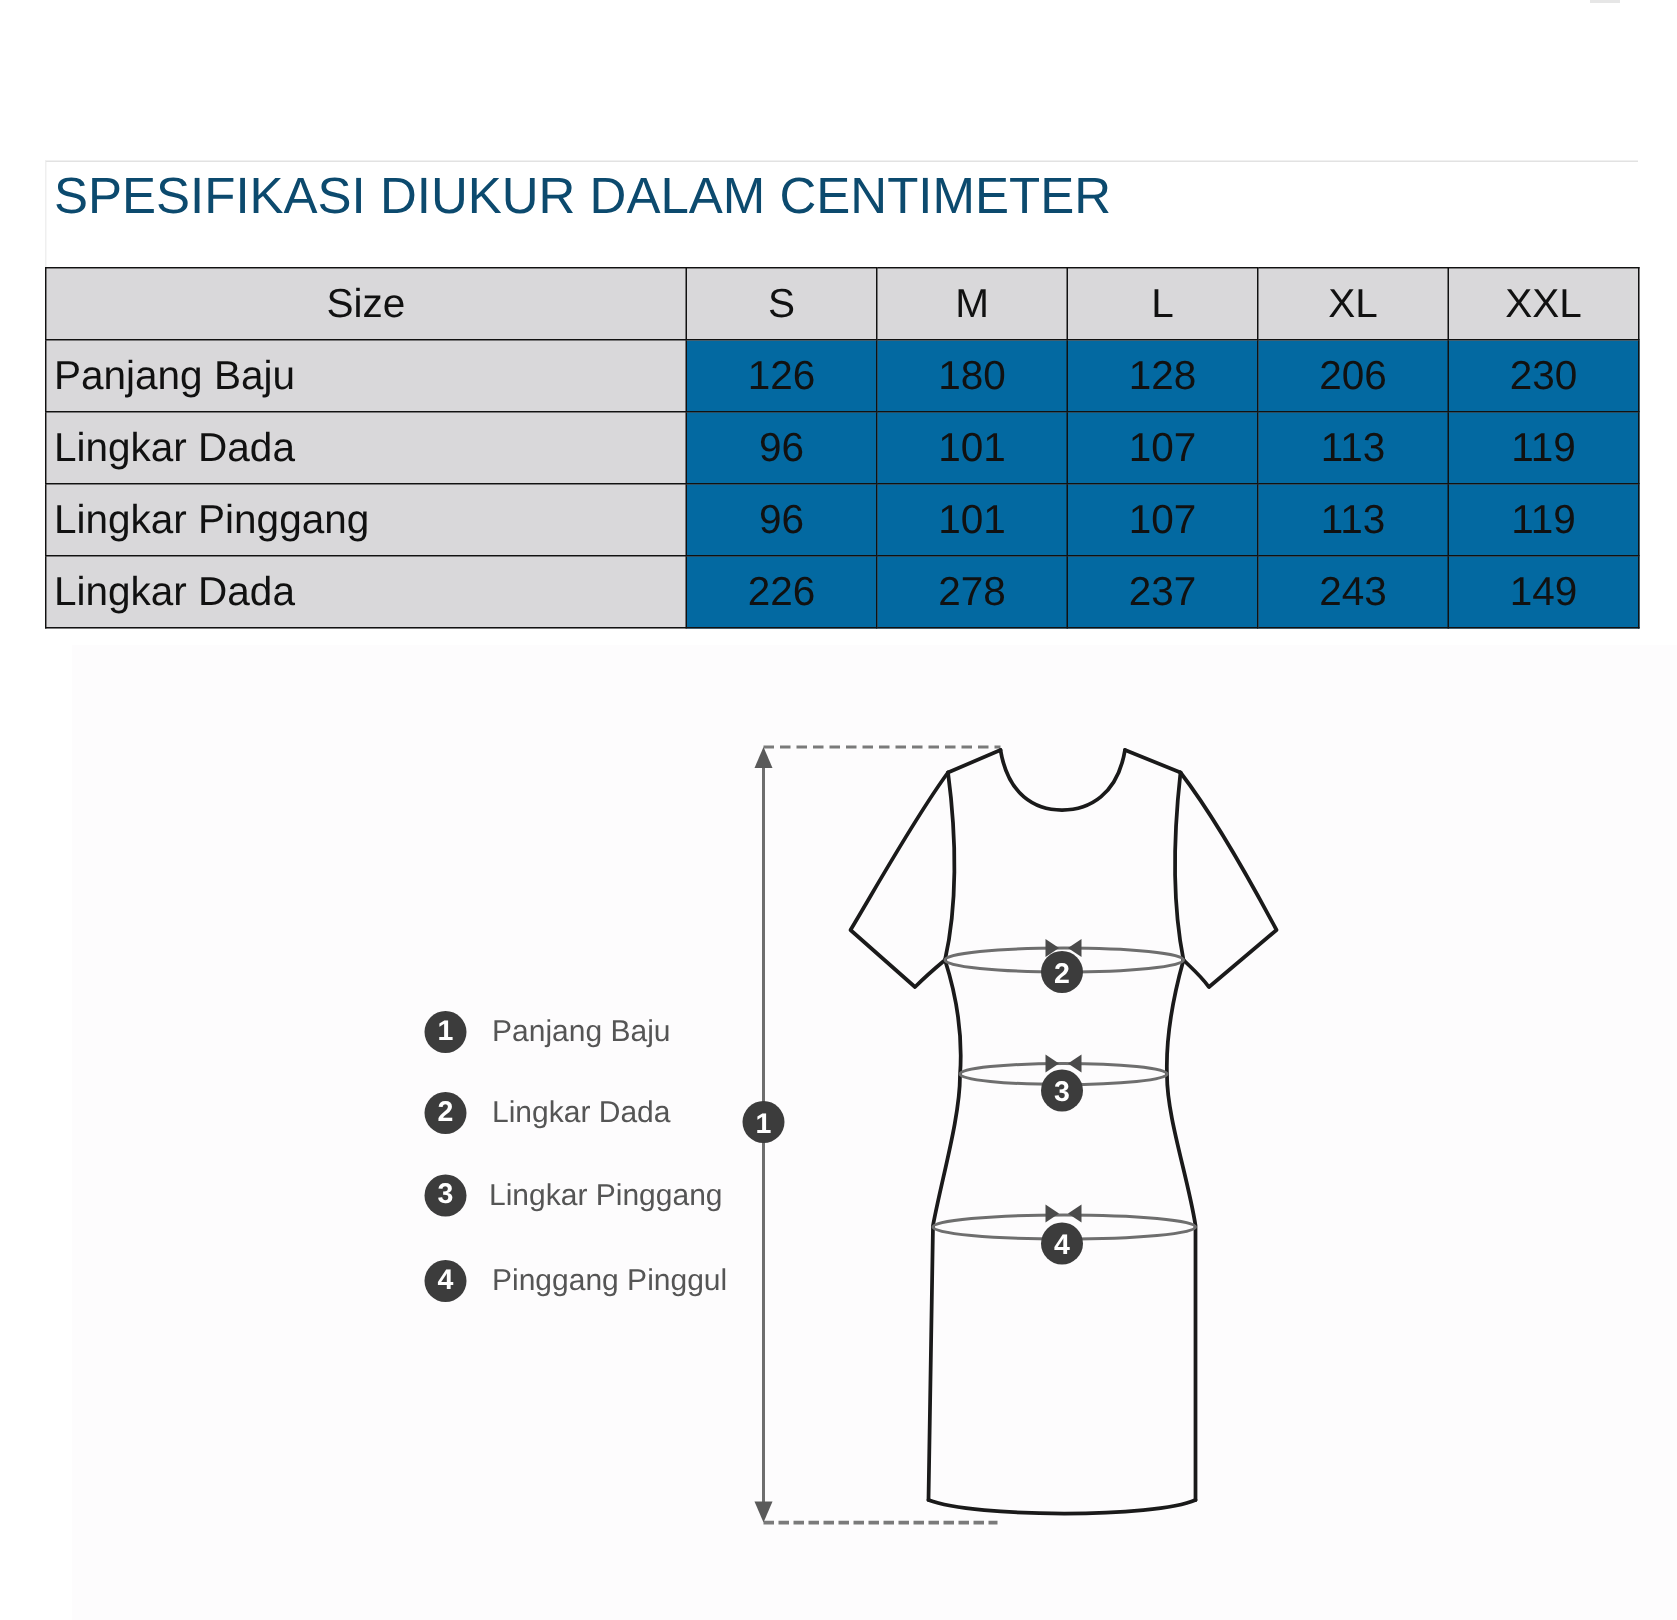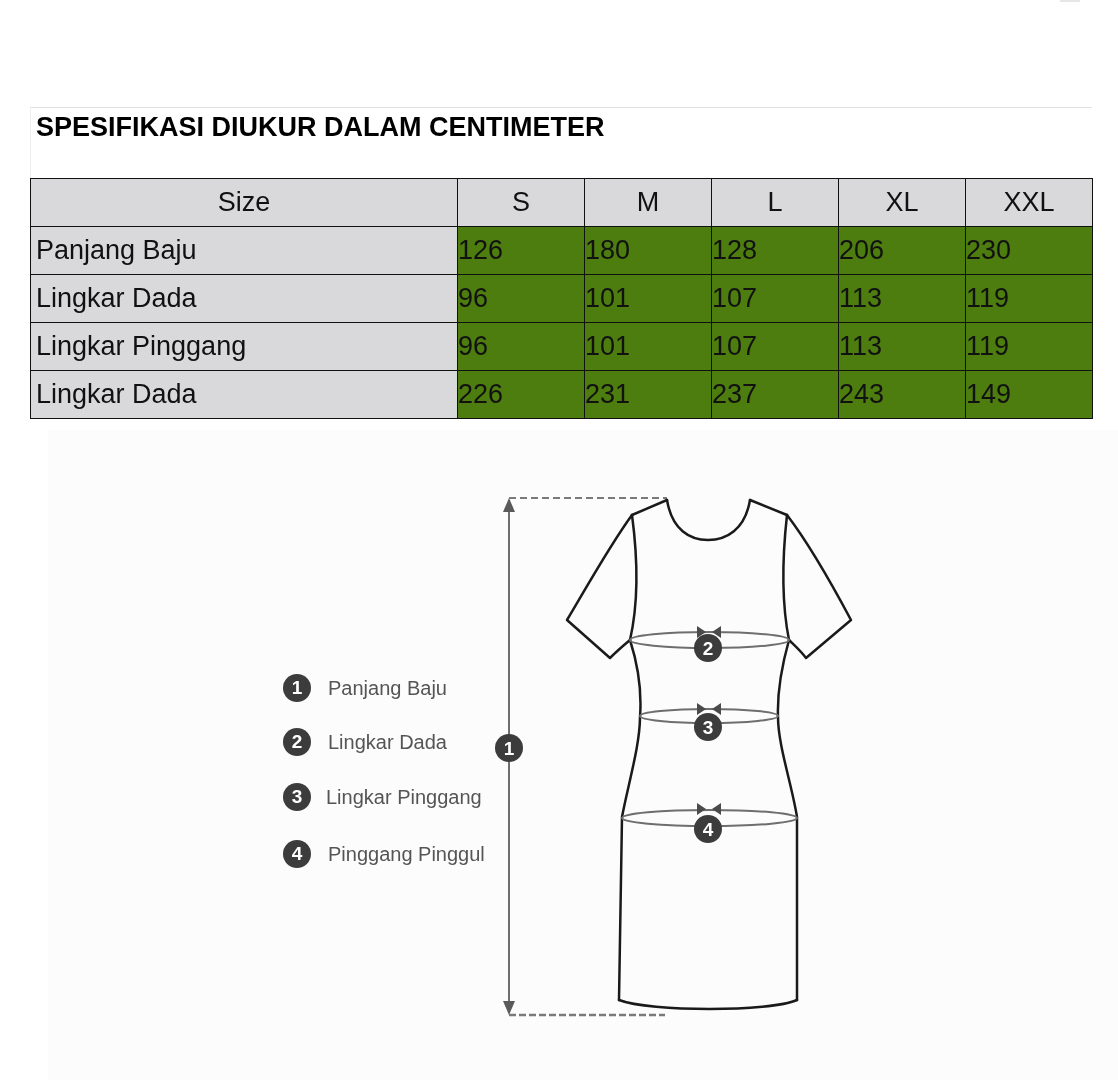--- a/index.html
+++ b/index.html
@@ -32,23 +32,23 @@
     width: 1062px;
     height: 71px;
     border-top: 1px solid #e2e2e2;
     border-left: 1px solid #efefef;
     box-sizing: border-box;
   }
   .title-text {
     position: absolute;
     left: 5px;
     top: 4px;
-    font-weight: bold;
-    font-size: 27px;
-    color: #000000;
+    font-weight: normal;
+    font-size: 34px;
+    color: #0c4a6e;
     letter-spacing: 0px;
     white-space: nowrap;
   }
   table.size-table {
     position: absolute;
     left: 30px;
     top: 178px;
     border-collapse: collapse;
     table-layout: fixed;
     width: 1063px;
@@ -66,21 +66,22 @@
     background: #d9d8da;
     text-align: center;
     margin-left: 10px;
   }
   table.size-table td.row-label {
     background: #d9d8da;
     text-align: left;
     padding-left: 5px;
   }
   table.size-table td.val {
-    background: #4d7c0f;
+    background: #0369a1;
+    text-align: center;
   }
   .col-label { width: 427px; }
   .col-size { width: 127px; }
 
   .diagram-bg {
     position: absolute;
     left: 48px;
     top: 430px;
     width: 1070px;
     height: 650px;
@@ -174,21 +175,21 @@
         <td class="row-label">Lingkar Pinggang</td>
         <td class="val">96</td>
         <td class="val">101</td>
         <td class="val">107</td>
         <td class="val">113</td>
         <td class="val">119</td>
       </tr>
       <tr>
         <td class="row-label">Lingkar Dada</td>
         <td class="val">226</td>
-        <td class="val">231</td>
+        <td class="val">278</td>
         <td class="val">237</td>
         <td class="val">243</td>
         <td class="val">149</td>
       </tr>
     </tbody>
   </table>
 
   <div class="diagram-bg"></div>
 
   <svg class="diagram" width="1118" height="1080" viewBox="0 0 1118 1080">

